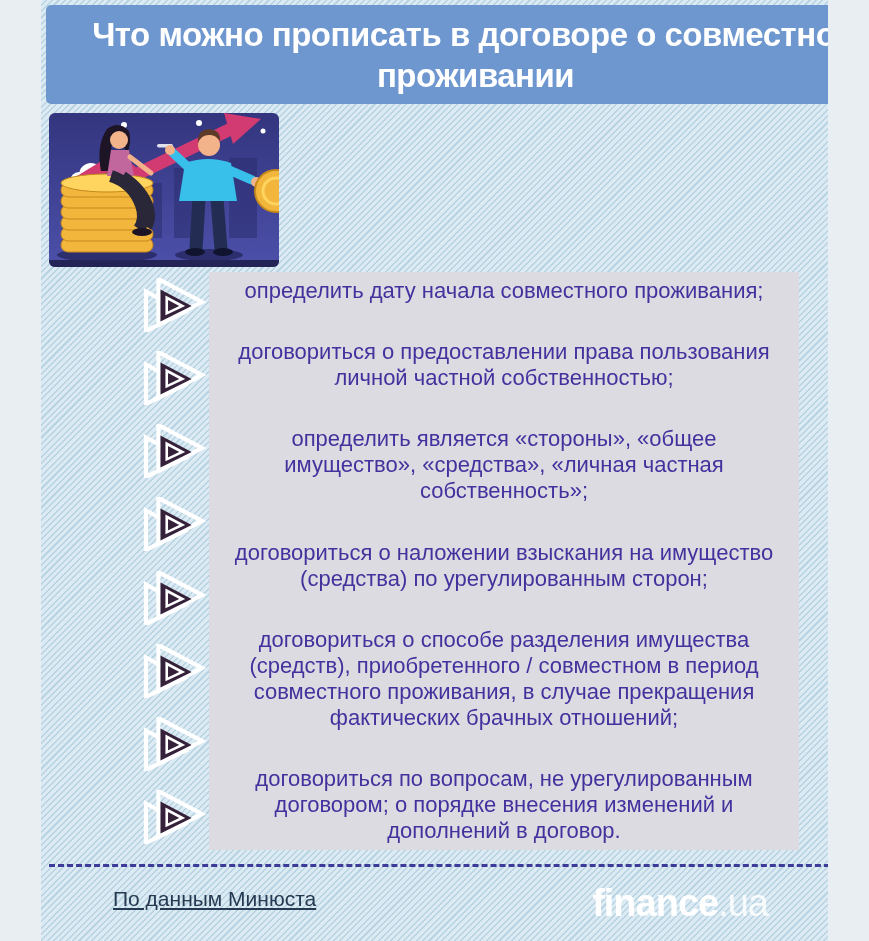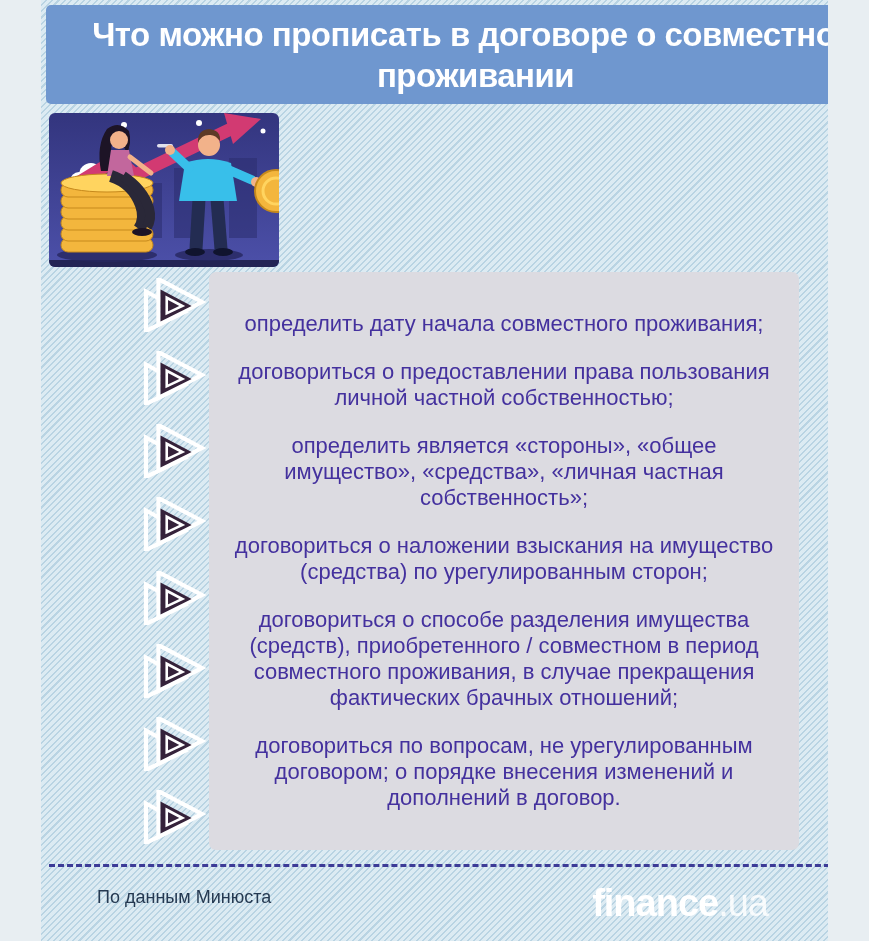--- a/index.html
+++ b/index.html
@@ -34,41 +34,40 @@
   .statement {
     position:absolute; left:248px; top:138px; width:610px;
     color:#38217f; font-size:26px; line-height:33px; font-weight:bold;
     text-align:center; white-space:pre-line;
   }
 
   .panel {
     position:absolute; left:168px; top:272px; width:590px; height:578px;
     background:#dcdbe1;
     display:flex; flex-direction:column; justify-content:space-between;
-    padding:39px 22px;
-    border-radius:7px;
+    padding:6px 22px;
   }
   .panel .item {
     color:#44319e; font-size:22px; line-height:26px; text-align:center;
   }
 
   .arrows {
     position:absolute; left:99px; top:278px; width:68px; height:566px;
     display:flex; flex-direction:column; justify-content:space-between;
   }
   .arrow { width:68px; height:54px; display:block; }
 
   .dashed-line {
     position:absolute; left:8px; top:864px; width:853px; height:0;
     border-top:3px dashed #3c3b97;
   }
 
   .source-note {
-    position:absolute; left:56px; top:887px;
-    color:#253951; font-size:18px;
+    position:absolute; left:72px; top:887px;
+    color:#253951; font-size:21px;text-decoration:underline;
   }
   .logo {
     position:absolute; right:60px; top:882px;
     color:#ffffff; font-size:38px; font-weight:bold; letter-spacing:-1px;text-align:center;
   }
   .logo .suffix { font-weight:normal; opacity:0.85; }
 
   .svg-defs { position:absolute; width:0; height:0; overflow:hidden; }
 </style>
 </head>

